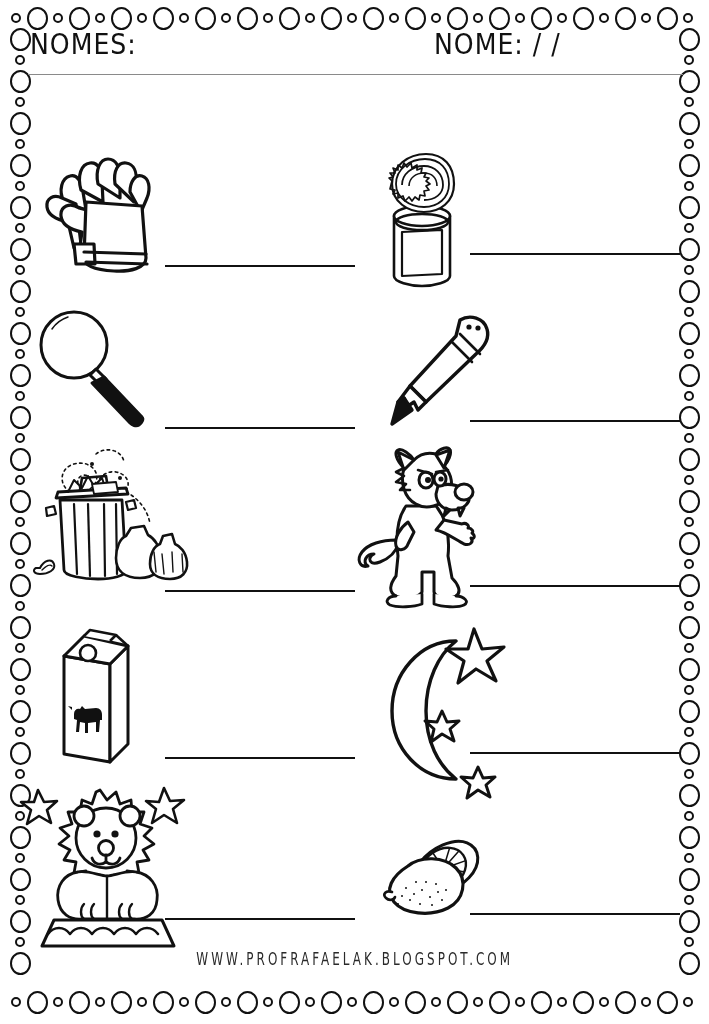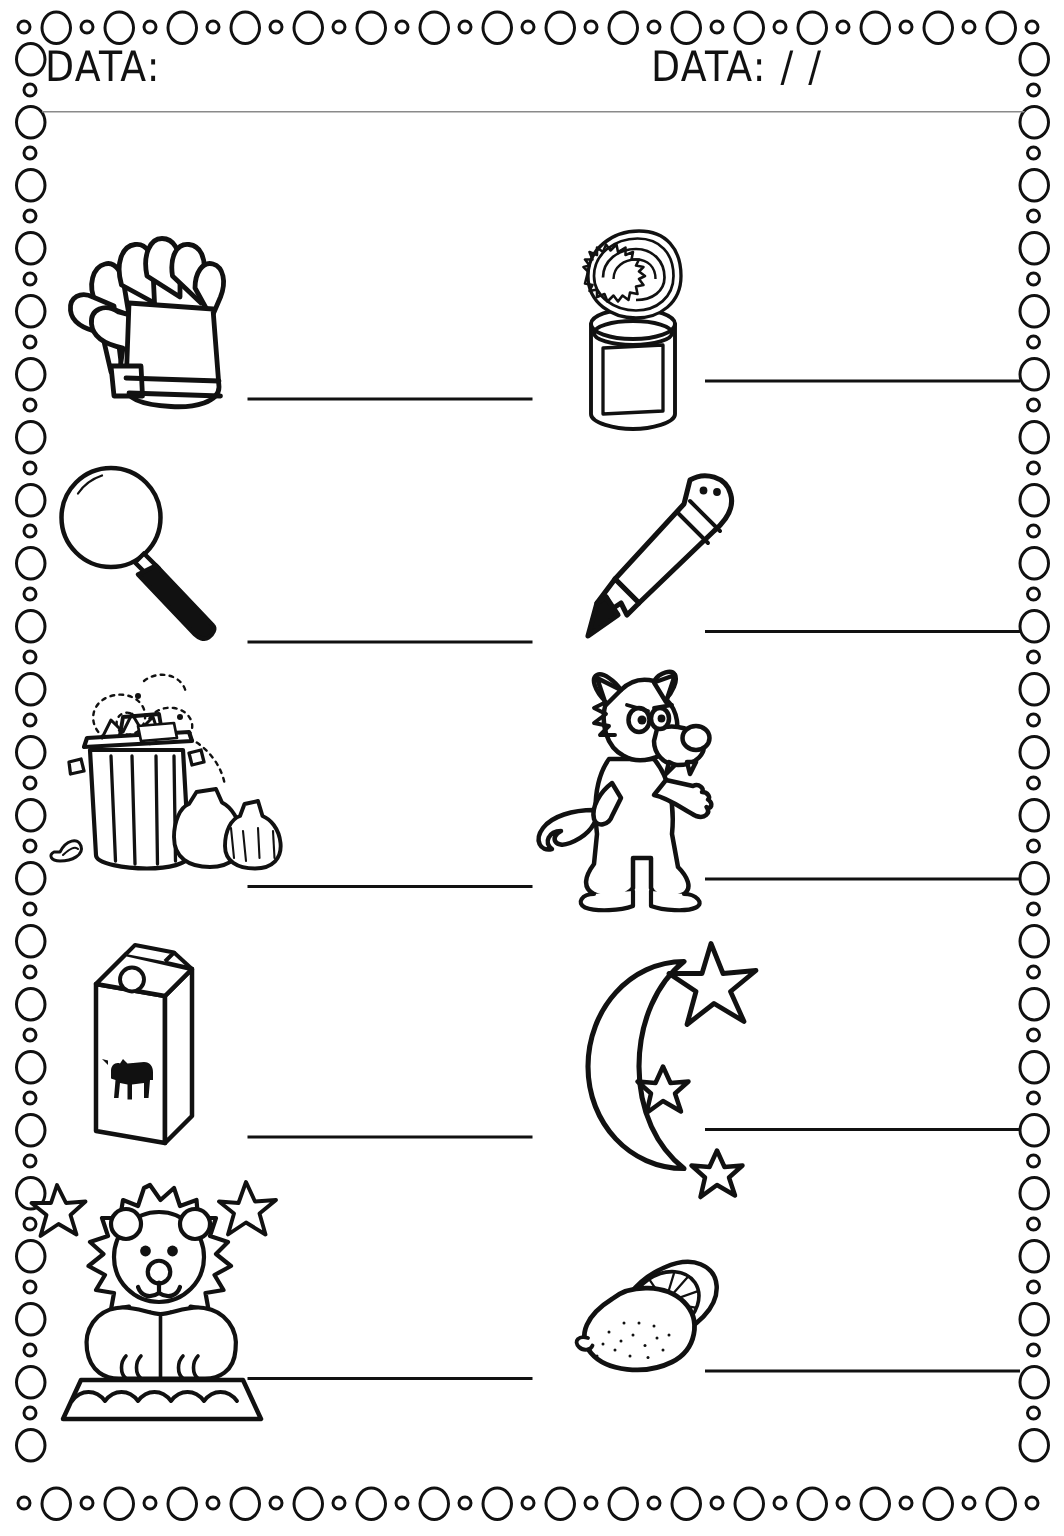--- a/index.html
+++ b/index.html
@@ -280,24 +280,24 @@
       <div class="bdot big" style="left: 9.5px; top: 909.5px;"></div>
       <div class="bdot big" style="left: 678.5px; top: 909.5px;"></div>
       <div class="bdot small" style="left: 15px; top: 937px;"></div>
       <div class="bdot small" style="left: 684px; top: 937px;"></div>
       <div class="bdot big" style="left: 9.5px; top: 951.5px;"></div>
       <div class="bdot big" style="left: 678.5px; top: 951.5px;"></div>
     </div>
 
   <div class="header-row">
     <div id="nome-label">
-      <span class="hand">DATA:</span>
+      <span class="hand">NOMES:</span>
     </div>
     <div id="data-label">
-      <span class="hand">DATA:  /    /</span>
+      <span class="hand">NOME:  /    /</span>
     </div>
   </div>
   <div id="header-rule"></div>
 
 
   <div class="ex-item" style="left:34px; top:140px;">
     <div class="ex-art">
       <svg width="140" height="140" viewBox="0 0 140 140">
         <g fill="#ffffff" stroke="#111111" stroke-width="3.2" stroke-linejoin="round" stroke-linecap="round">
 
@@ -591,14 +591,17 @@
             <circle cx="64" cy="64" r="1"></circle>
               <circle cx="74" cy="70" r="1"></circle>
               <circle cx="26" cy="84" r="1"></circle>
           </g>
         </g>
       </svg>
     </div>
     <div class="write-line" style="left:98px; top:93px; width:210px;"></div>
   </div>
 
+  <div id="footer-credit">
+    <span class="hand">WWW.PROFRAFAELAK.BLOGSPOT.COM</span>
+  </div>
 
 </div>
 
 </body></html>

